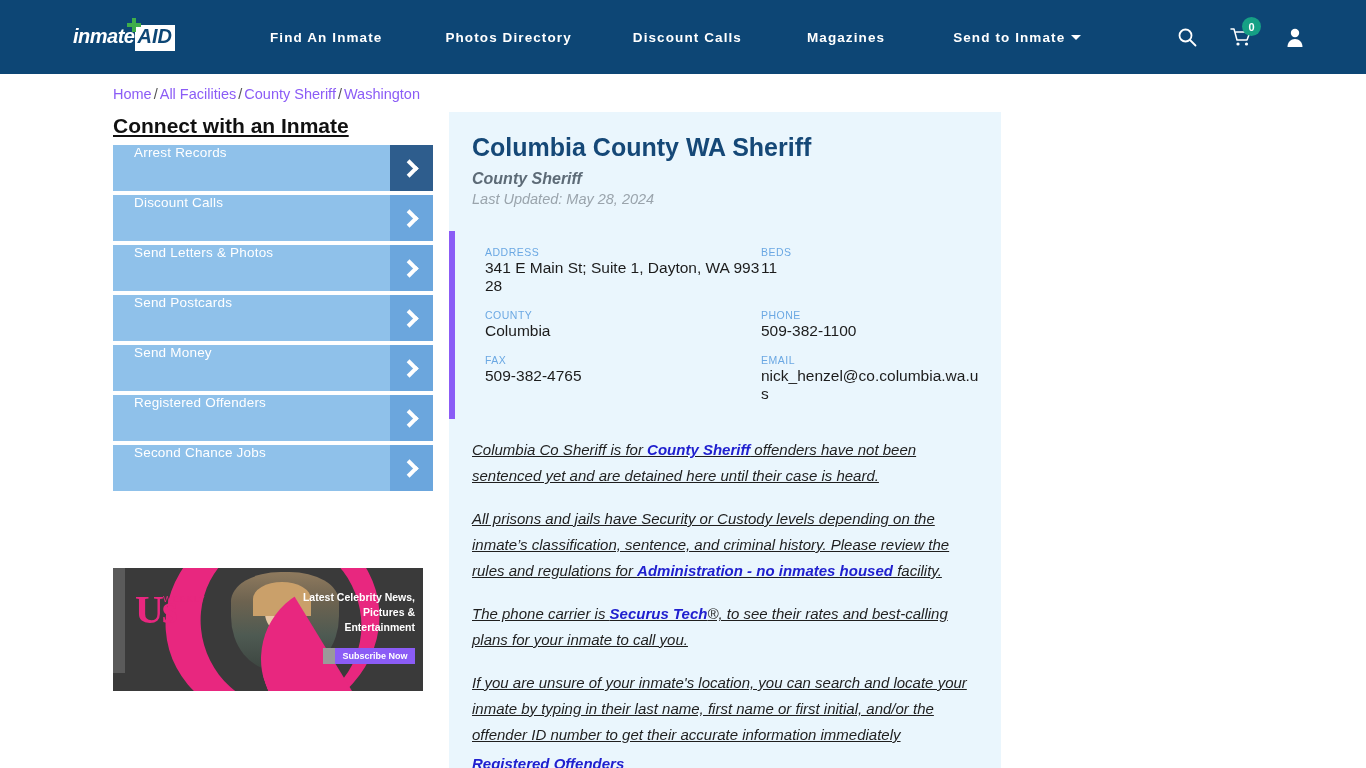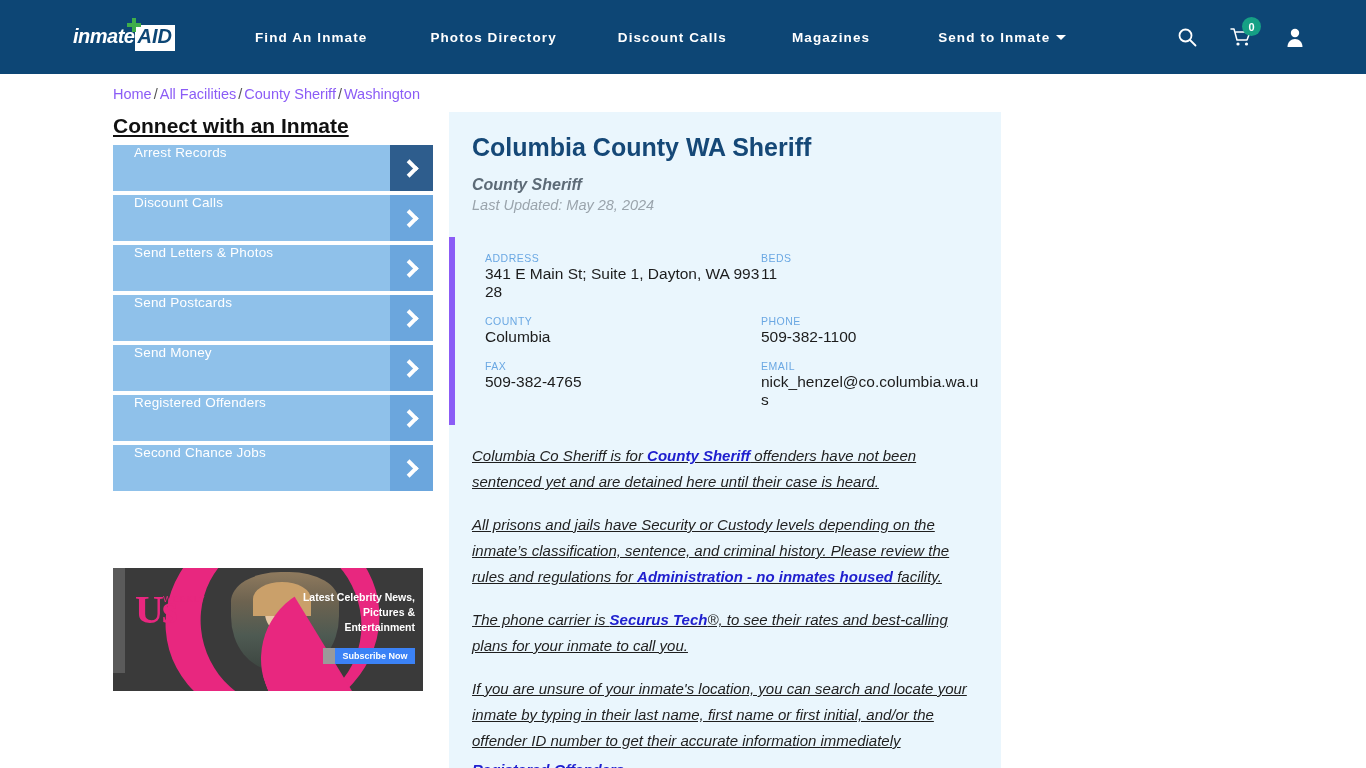--- a/index.html
+++ b/index.html
@@ -37,21 +37,21 @@
     position: absolute; left: -8px; top: -7px;
     width: 14px; height: 14px;
   }
   .logo-cross::before, .logo-cross::after {
     content: ""; position: absolute; background: #3fae49;
   }
   .logo-cross::before { left: 5px; top: 0; width: 4px; height: 14px; }
   .logo-cross::after  { left: 0; top: 5px; width: 14px; height: 4px; }
 
   .nav-links {
-    position: absolute; left: 255px; top: 0;
+    position: absolute; left: 270px; top: 0;
     height: 74px; display: flex; align-items: center;
   }
   .nav-link {
     color: #ffffff; font-size: 13.5px; font-weight: bold;
     letter-spacing: 1.1px; text-decoration: none;
     white-space: nowrap; cursor: pointer;
   }
   .nav-gap-1 { margin-right: 63px; }
   .nav-gap-2 { margin-right: 61px; }
   .nav-gap-3 { margin-right: 65px; }
@@ -186,35 +186,35 @@
   }
   .ad-text {
     position: absolute; right: 8px; top: 22px;
     width: 118px; text-align: right;
     color: #ffffff; font-size: 10.5px; font-weight: bold;
     line-height: 15px;
   }
   .ad-cta {
     position: absolute; right: 8px; top: 80px;
     width: 92px; height: 16px;
-    background: #3b82f6; color: #ffffff;
+    background: #8b5cf6; color: #ffffff;
     font-size: 9px; font-weight: bold;
     display: flex; align-items: center; justify-content: center;
     border-left: 12px solid #9a9a9a;
     cursor: pointer;
   }
 
   
   .main-panel {
     position: absolute; left: 449px; top: 112px;
     width: 552px; height: 656px;
     background: #eaf6fd;
   }
   .fac-title {
-    margin: 21px 0 14px 23px;
+    margin: 21px 0 8px 23px;
     font-size: 25px; font-weight: bold; color: #154877;
   }
   .fac-sub {
     margin: 5px 0 0 23px;
     font-size: 16px; font-weight: bold; font-style: italic;
     color: #5d6b77;
   }
   .fac-updated {
     margin: 3px 0 0 23px;
     font-size: 14.5px; font-style: italic; color: #9aa4ac;

